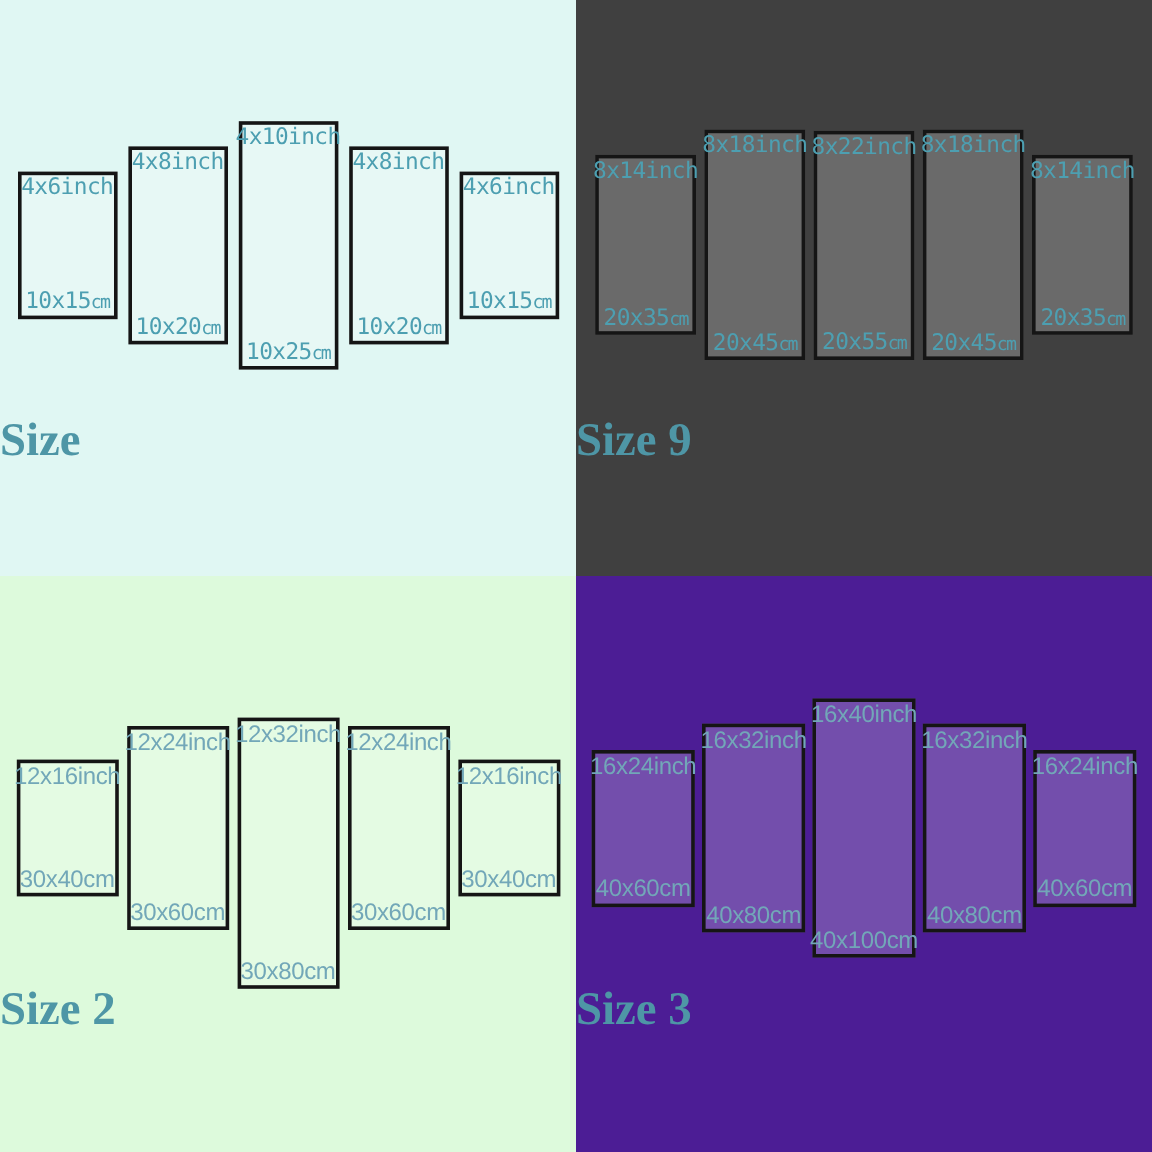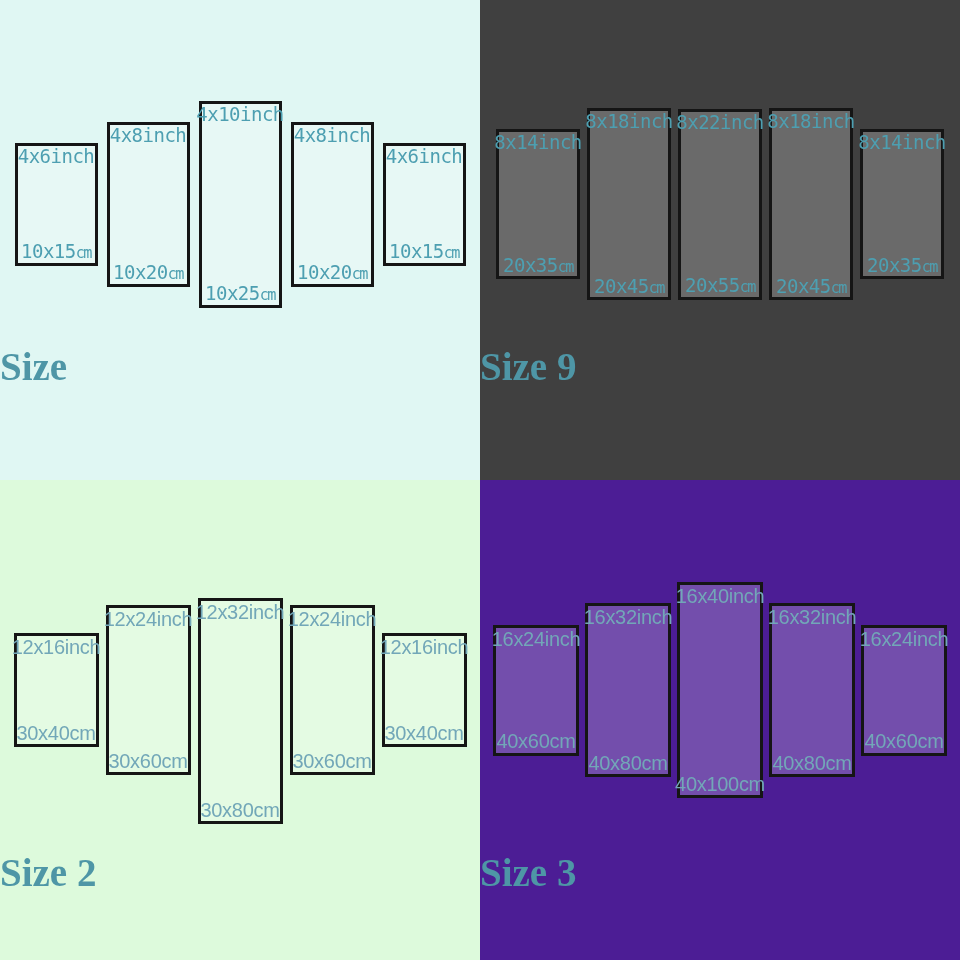--- a/index.html
+++ b/index.html
@@ -64,21 +64,21 @@
     position: absolute;
     left: 0; width: 100%;
     margin: 0;
     text-align: left;
     font-family: "Liberation Serif", serif;
     font-weight: bold;
     font-size: 39px;
     color: var(--title-text, #4e96a6);
   }
   .quadrant.top .qtitle { top: 344px; }
-  .quadrant.bottom .qtitle { top: 370px; }
+  .quadrant.bottom .qtitle { top: 338px; }
 </style>
 </head>
 <body>
 
 <section class="quadrant top style-square" style="background: rgb(224, 247, 243);">
   <div class="panels" style="gap: 9px;">
       <div class="panel" style="width: 83px; height: 123px;">
         <div class="line">4x6inch</div>
         <div class="line"><span>10x15</span><span class="unit">cm</span></div>
       </div>

